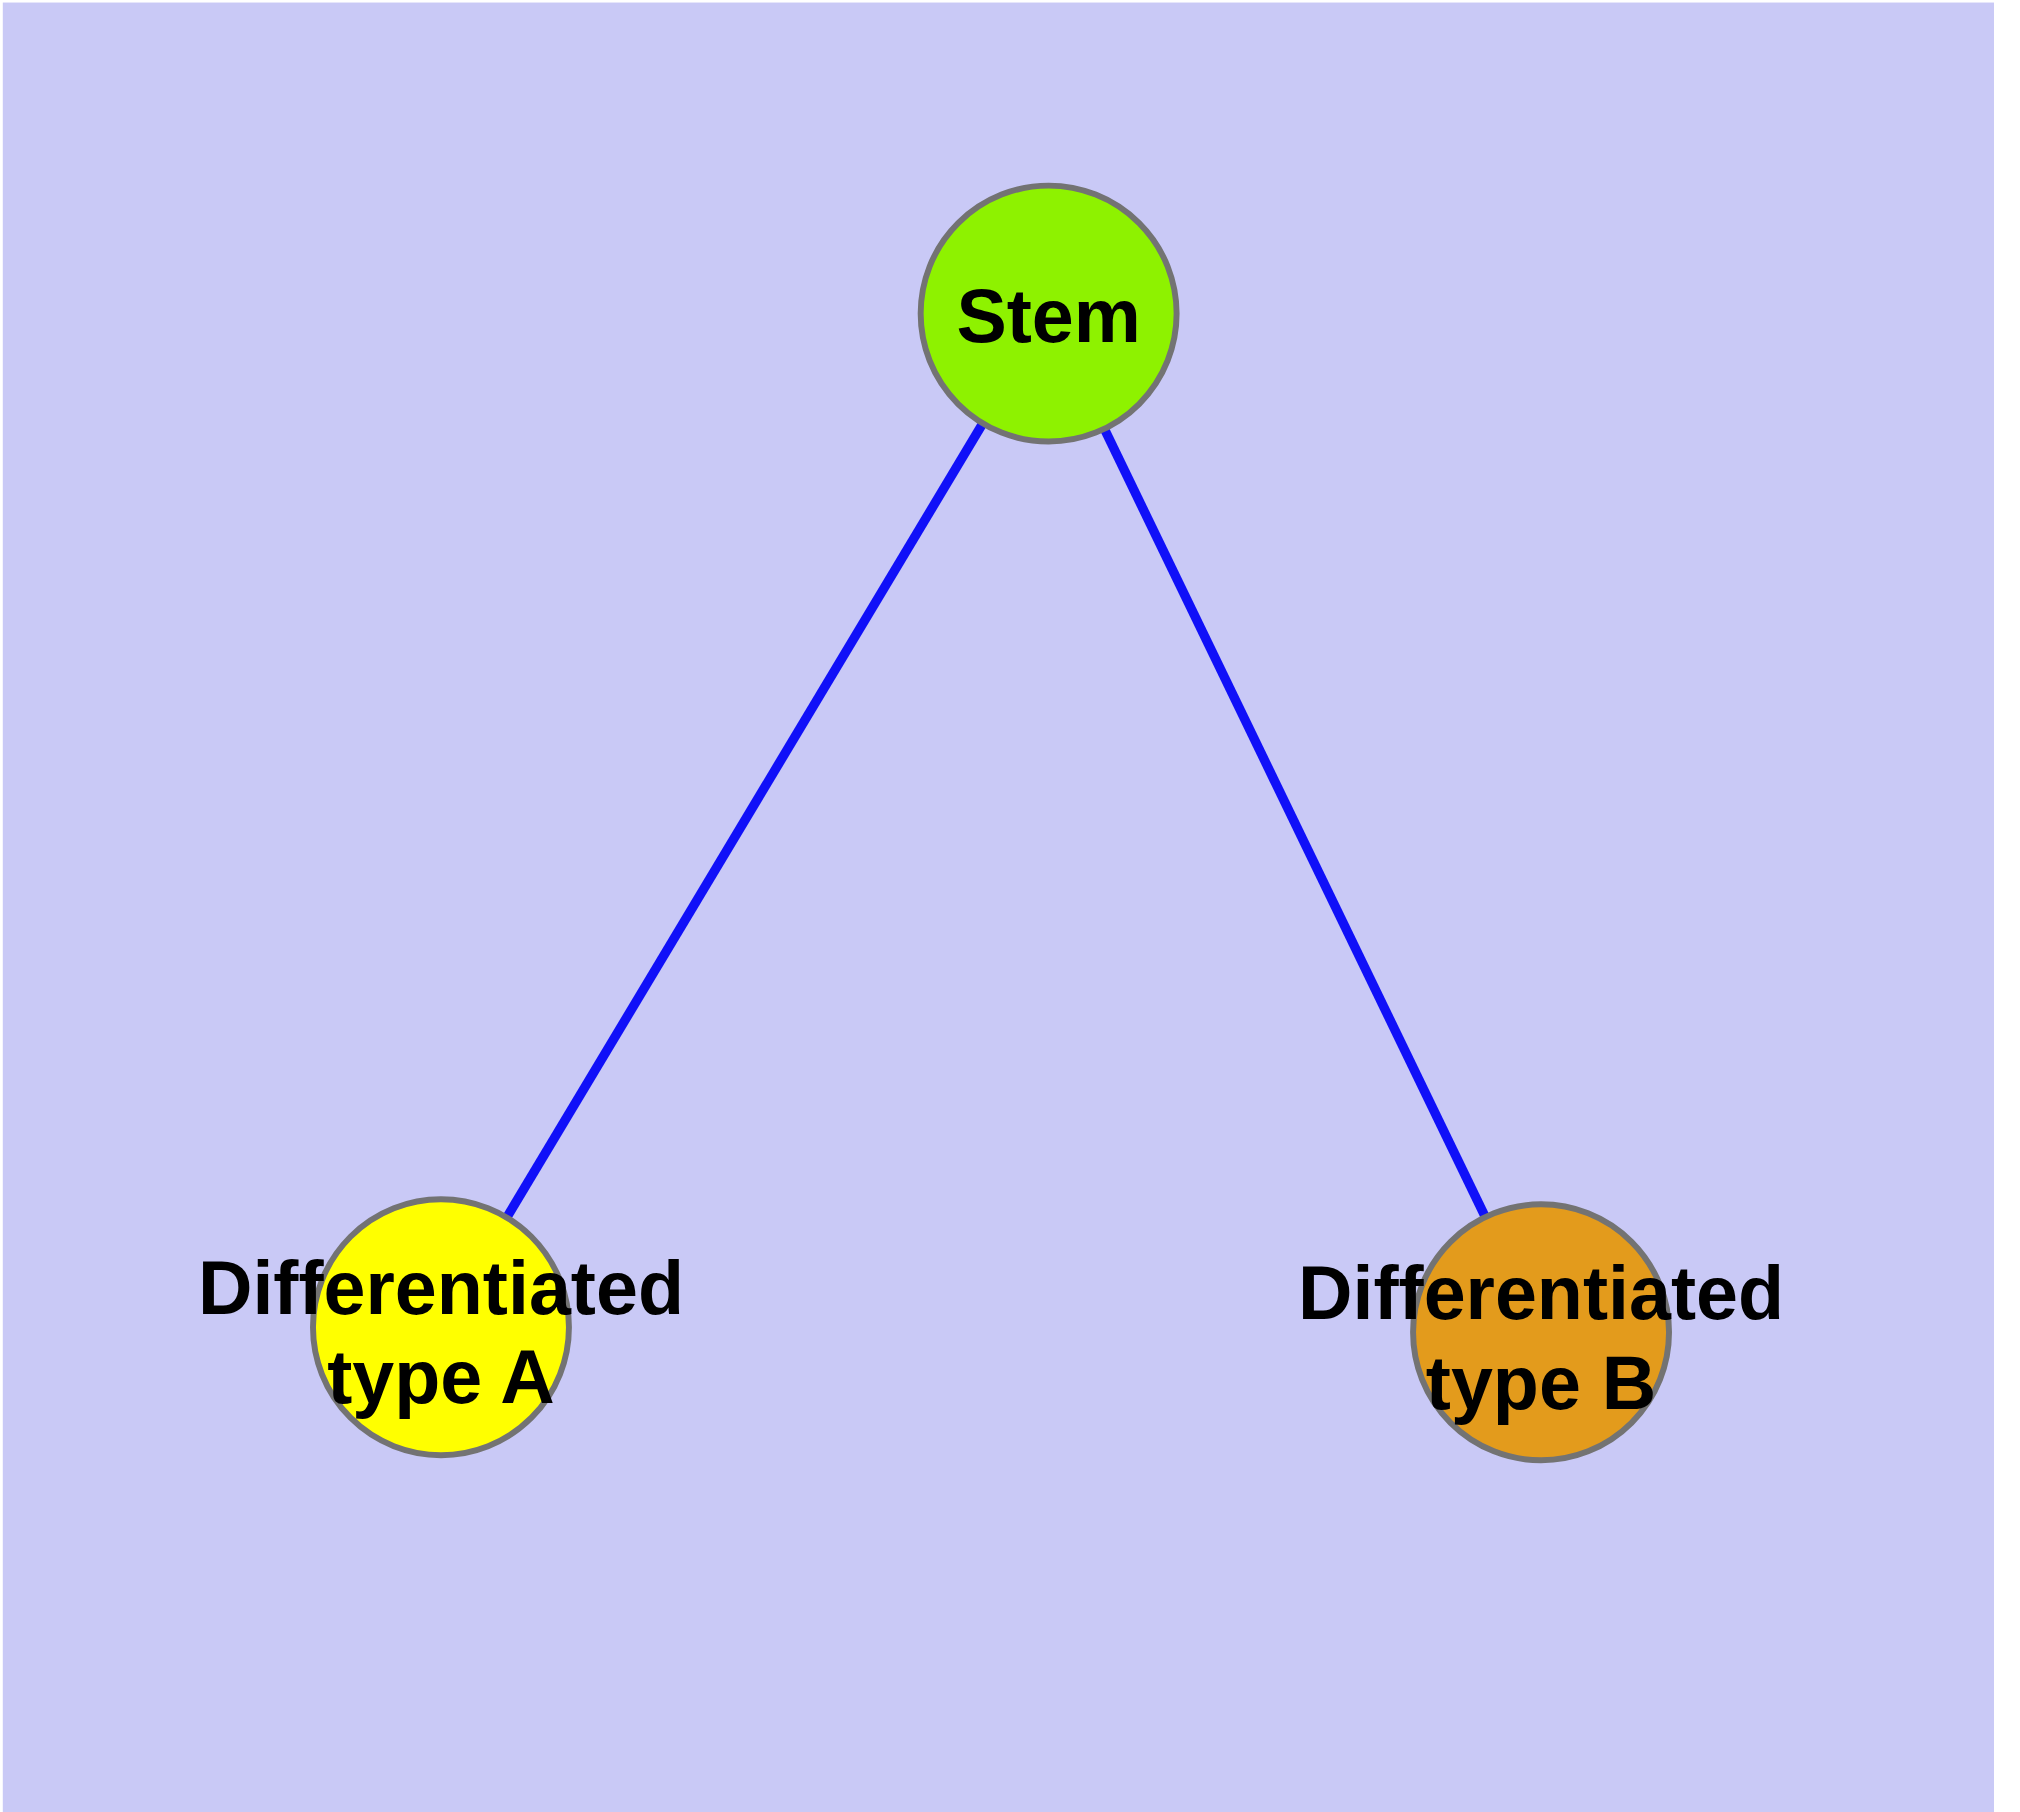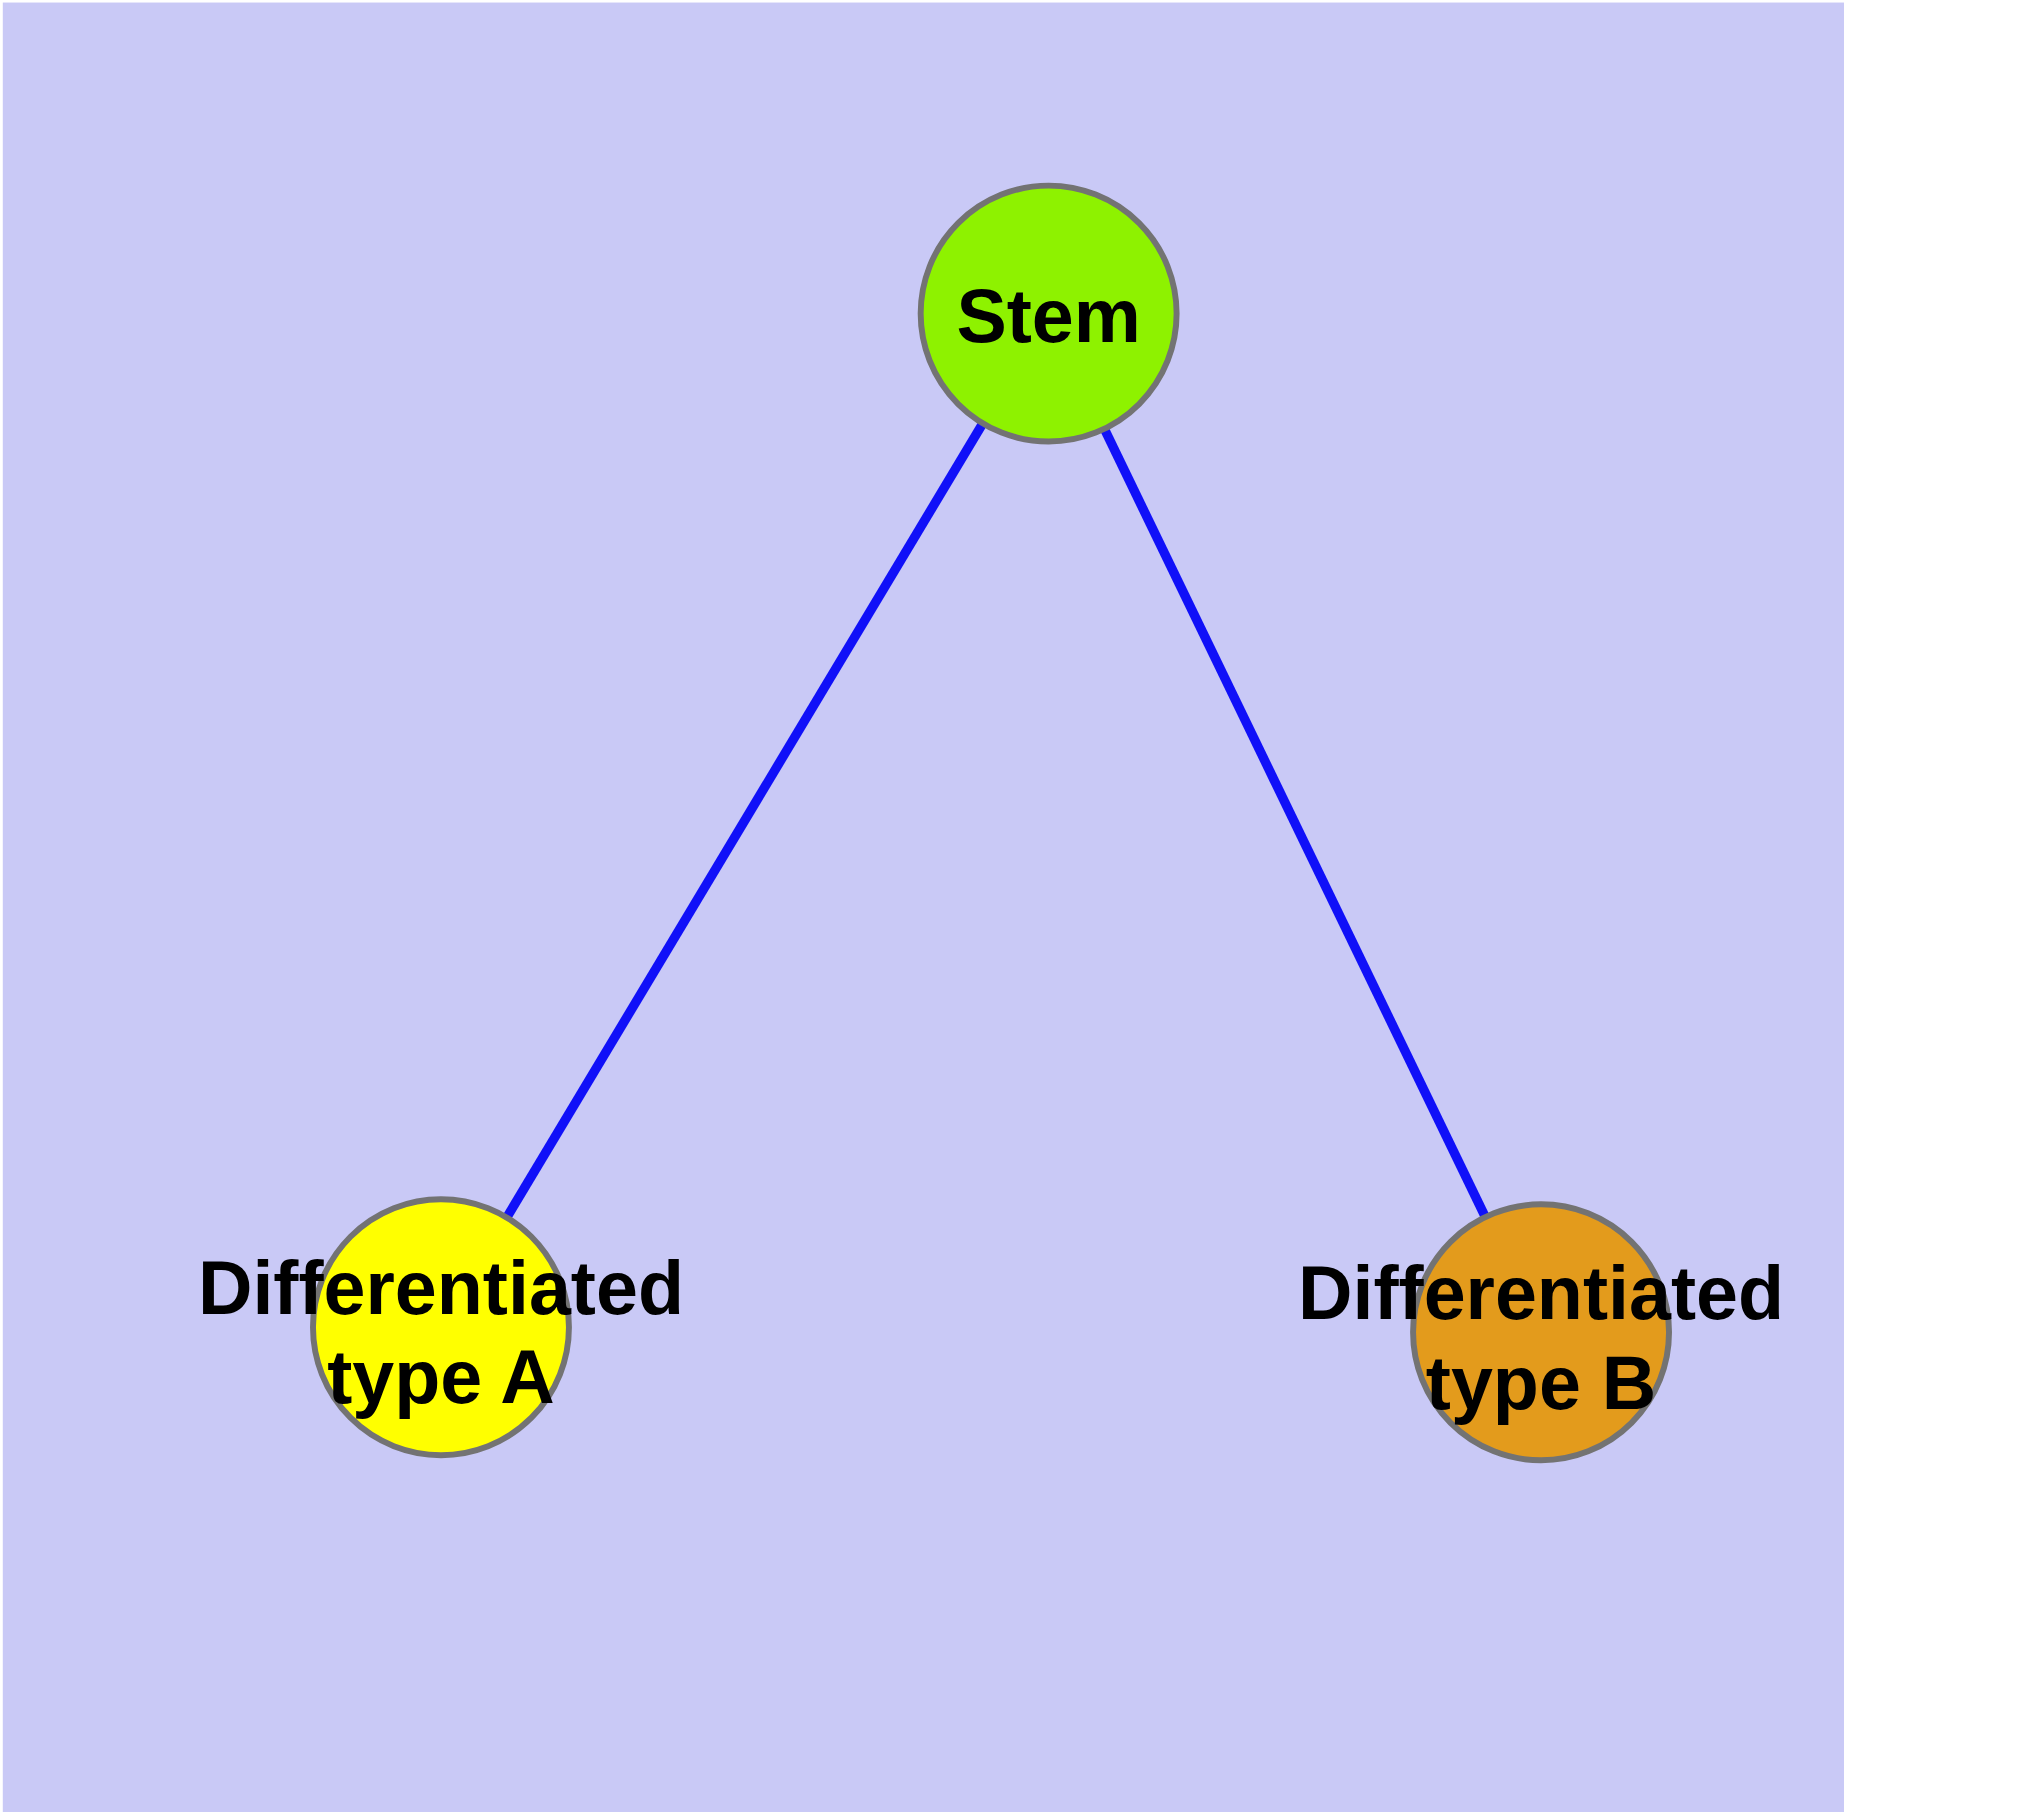--- a/index.html
+++ b/index.html
@@ -2,21 +2,21 @@
 <html style="font-size:13.6px"><head>
 <meta charset="utf-8">
 <style>
   html, body {
     margin: 0;
     padding: 0;
     background: #ffffff;
   }
   .stage {
     position: relative;
-    width: 1844px;
+    width: 1994px;
     height: 1812px;
     background: #ffffff; 
     overflow: hidden;
   }
   svg {
     display: block;
     width: 2021px;
     height: 1812px;
   }
   text {

